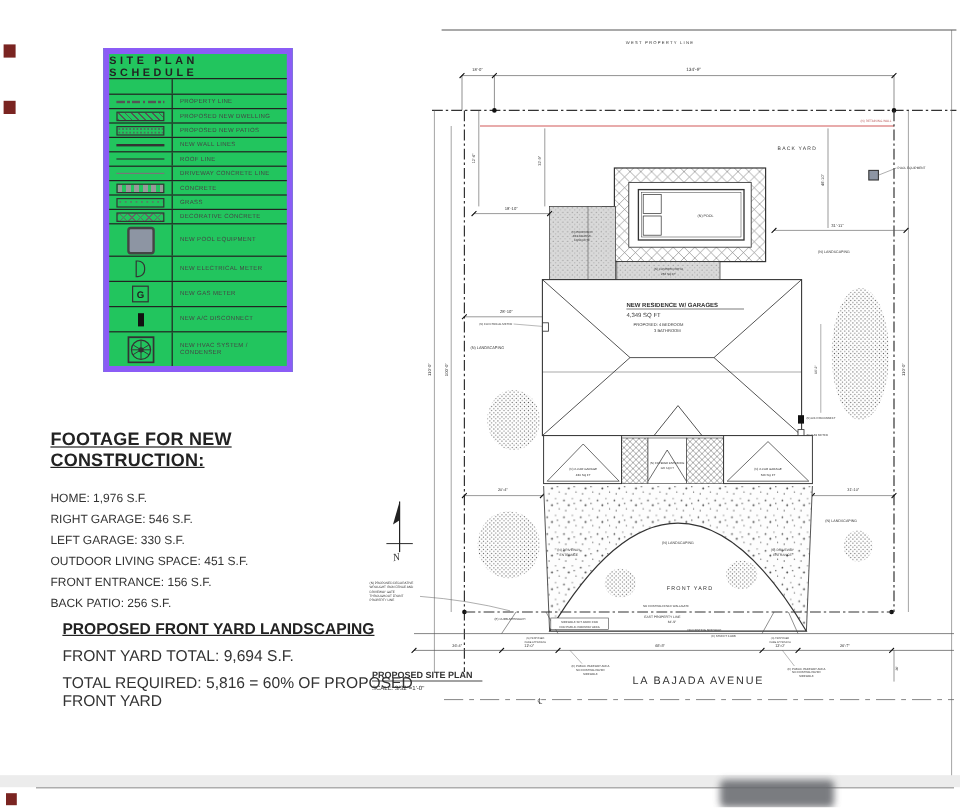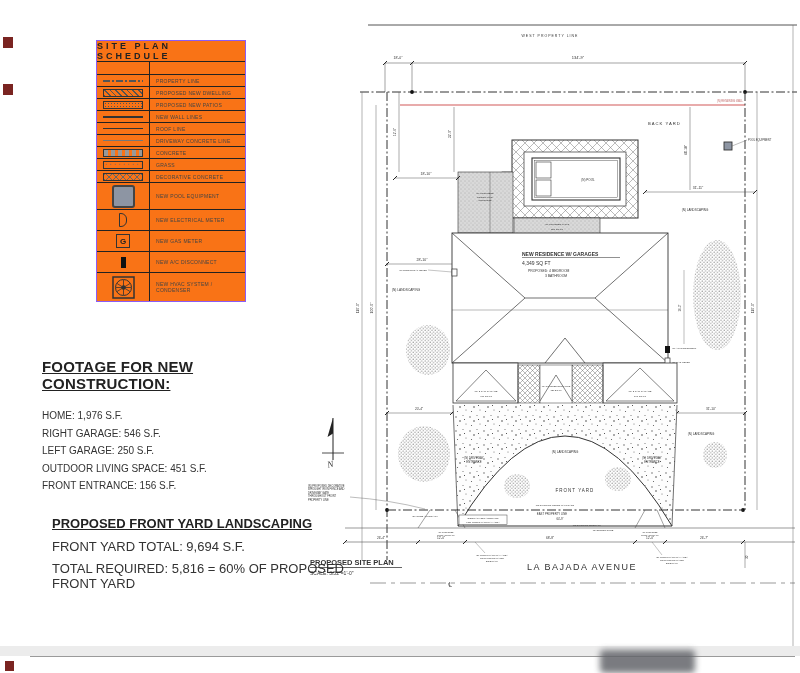--- a/index.html
+++ b/index.html
@@ -1,20 +1,20 @@
 <!DOCTYPE html>
 <html><head>
 <meta charset="utf-8">
 <style>
   html,body{margin:0;padding:0;background:#fff;}
   #stage{position:relative;width:800px;height:673px;background:#fff;overflow:hidden;
          font-family:"Liberation Sans", sans-serif;color:#222;}
   .abs{position:absolute;}
   
-  #legend{left:96px;top:40px;width:148px;border:1px solid #8b5cf6;background:#f97316;}
+  #legend{left:86px;top:40px;width:148px;border:5px solid #8b5cf6;background:#22c55e;}
   .lg-head{height:20px;border-bottom:1px solid #222;display:flex;align-items:center;justify-content:center;
            font-size:9px;font-weight:bold;letter-spacing:3px;}
   .lg-empty{height:12px;border-bottom:1px solid #222;display:flex;}
   .lg-empty .sym{border-right:1px solid #222;width:52px;}
   .lg-row{display:flex;min-height:11px;border-bottom:1px solid #222;}
   .lg-row:last-child{border-bottom:none;}
   .lg-row .sym{width:52px;border-right:1px solid #222;display:flex;align-items:center;justify-content:center;}
   .lg-row .lbl{flex:1;display:flex;align-items:center;padding-left:6px;font-size:5px;letter-spacing:.3px;color:#444;}
   .r-tall{min-height:26px;} .r-med{min-height:20px;} .r-hvac{min-height:28px;}
   .s-property{width:40px;height:2px;background:repeating-linear-gradient(90deg,#555 0 7px,transparent 7px 9px,#555 9px 11px,transparent 11px 13px);}
@@ -153,23 +153,24 @@
         </svg>
       </div>
       <div class="lbl">NEW HVAC SYSTEM / CONDENSER</div>
       </div>
   </div>
 
   <div class="abs" id="footage">
     <h2>FOOTAGE FOR NEW CONSTRUCTION:</h2>
     <div class="ft-item">HOME: 1,976 S.F.</div>
     <div class="ft-item">RIGHT GARAGE: 546 S.F.</div>
-    <div class="ft-item">LEFT GARAGE: 250 S.F.</div>
+    <div class="ft-item">LEFT GARAGE: 330 S.F.</div>
     <div class="ft-item">OUTDOOR LIVING SPACE: 451 S.F.</div>
     <div class="ft-item">FRONT ENTRANCE: 156 S.F.</div>
+    <div class="ft-item">BACK PATIO: 256 S.F.</div>
   </div>
 
   <div class="abs" id="landsc">
     <h2>PROPOSED FRONT YARD LANDSCAPING</h2>
     <div class="ls-item">FRONT YARD TOTAL: 9,694 S.F.</div>
     <div class="ls-item">TOTAL REQUIRED: 5,816 = 60% OF PROPOSED FRONT YARD</div>
   </div>
 
   <svg class="abs" id="plan" width="500" height="645" viewBox="0 0 500 645">
     <defs>

